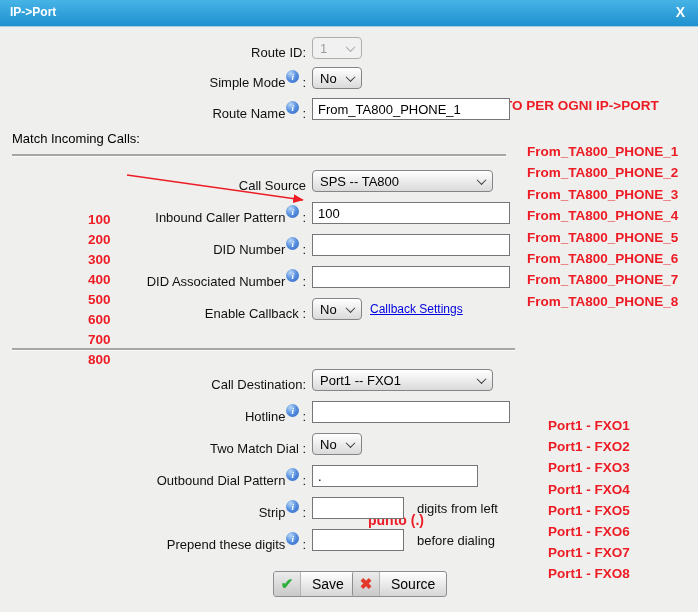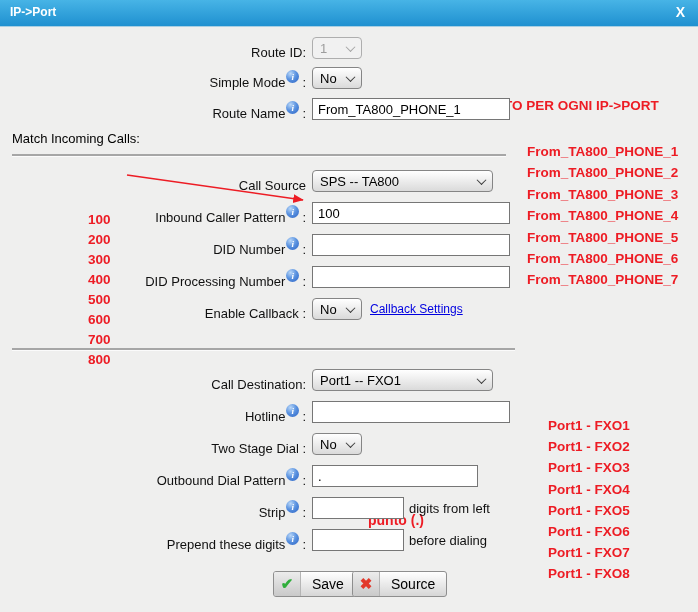--- a/index.html
+++ b/index.html
@@ -22,21 +22,21 @@
     color:#fff;font:italic bold 9px "Liberation Serif",serif;margin:0 0 7px 1px;flex:0 0 auto;}
   .sel{height:22px;border:1px solid #858585;border-radius:4px;background:linear-gradient(#ffffff,#dadada);
     display:inline-flex;align-items:center;justify-content:space-between;padding:0 7px;
     font-size:13px;color:#000;box-sizing:border-box;cursor:default;}
   .chev{width:6px;height:6px;border-right:1.6px solid #3c3c3c;border-bottom:1.6px solid #3c3c3c;
     transform:rotate(45deg) translate(-1px,-1px);margin-left:9px;flex:0 0 auto;}
   .sel.disabled{color:#9d9d9d;background:#f1f1f1;border-color:#aeaeae;}
   .sel.disabled .chev{border-color:#a5a5a5;}
   .inp{height:22px;border:1px solid #767676;background:#fff;font:13px "Liberation Sans",sans-serif;
     padding:0 5px;box-sizing:border-box;color:#000;}
-  .suffix{font-size:13px;color:#101010;margin-left:1px;white-space:nowrap;}
+  .suffix{font-size:13px;color:#101010;margin-left:9px;white-space:nowrap;}
   .link{font-size:12px;color:var(--link_blue,#0000e0);text-decoration:underline;margin-left:4px;cursor:pointer;}
   .sect{position:absolute;left:12px;font-size:13px;color:#000;}
   .hline{position:absolute;left:12px;height:2px;background:#a6a6a6;box-shadow:0 1px 0 #fbfbfb;}
   
   .red{position:absolute;color:var(--annotation_red,#ed1c24);font-weight:bold;font-size:13.5px;white-space:nowrap;margin-top:44px;}
   .red-list div{white-space:nowrap;}
   .arrow-svg{position:absolute;color:var(--annotation_red,#ed1c24);}
   
   .btn{position:absolute;top:571px;height:26px;border:1px solid #8e8e8e;border-radius:3px;
     background:linear-gradient(#ffffff,#d6d6d6);display:inline-flex;align-items:stretch;cursor:pointer;
@@ -97,20 +97,21 @@
   </div>
 
   <div class="red red-list" style="left:527px;top:97px;line-height:21.4px">
     <div>From_TA800_PHONE_1</div>
     <div>From_TA800_PHONE_2</div>
     <div>From_TA800_PHONE_3</div>
     <div>From_TA800_PHONE_4</div>
     <div>From_TA800_PHONE_5</div>
     <div>From_TA800_PHONE_6</div>
     <div>From_TA800_PHONE_7</div>
+    <div>From_TA800_PHONE_8</div>
   </div>
 
   <div class="sect" style="top:131px">Match Incoming Calls:</div>
   <div class="hline" style="top:154px;width:494px"></div>
 
   <div class="red red-list" style="left:88px;top:166px;line-height:20px">
     <div>100</div>
     <div>200</div>
     <div>300</div>
     <div>400</div>
@@ -158,21 +159,21 @@
       <span class="info">i</span>
       <span class="colon">:</span>
     </div>
     <div class="ctl">
       <input class="inp" style="width: 198px;" value="">
     </div>
   </div>
 
   <div class="row" style="top:265px">
     <div class="lbl">
-      <span>DID Processing Number</span>
+      <span>DID Associated Number</span>
       <span class="info">i</span>
       <span class="colon">:</span>
     </div>
     <div class="ctl">
       <input class="inp" style="width: 198px;" value="">
     </div>
   </div>
 
   <div class="row" style="top:297px">
     <div class="lbl">
@@ -218,21 +219,21 @@
       <span class="info">i</span>
       <span class="colon">:</span>
     </div>
     <div class="ctl">
       <input class="inp" style="width: 198px;" value="">
     </div>
   </div>
 
   <div class="row" style="top:432px">
     <div class="lbl">
-      <span>Two Stage Dial :</span>
+      <span>Two Match Dial :</span>
     </div>
     <div class="ctl">
       <div class="sel" style="width:50px">
         <span>No</span>
         <span class="chev"></span>
       </div>
     </div>
   </div>
 
   <div class="row" style="top:464px">

